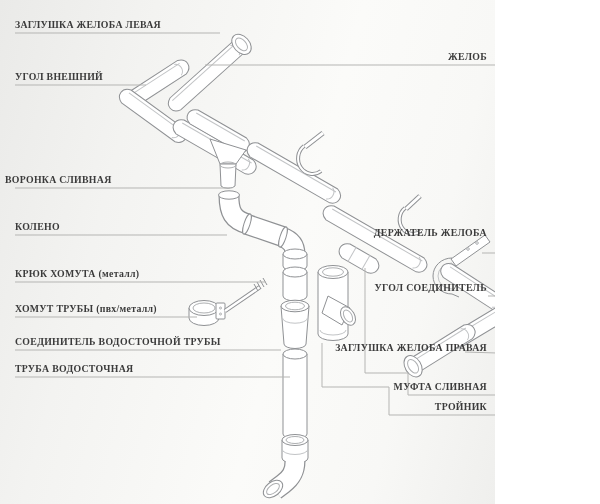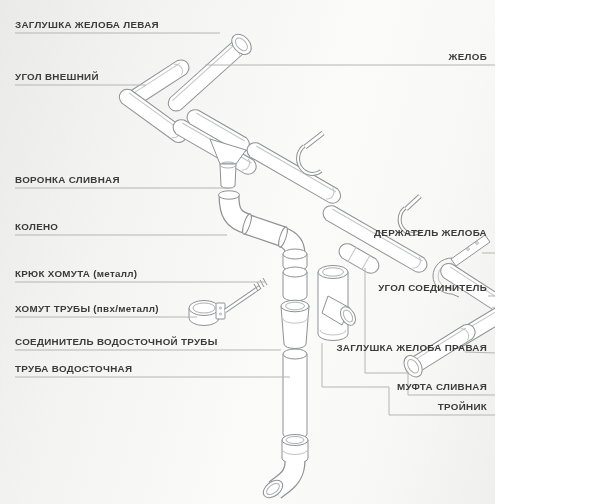--- a/index.html
+++ b/index.html
@@ -1,21 +1,21 @@
 <!DOCTYPE html>
 <html><head>
 <meta charset="utf-8">
 <style>
   html,body{margin:0;padding:0;}
   .stage{
     position:relative;
     width:495px;height:504px;
     overflow:hidden;
     background:linear-gradient(105deg,#eaeae8 0%,#f3f3f1 25%,#fbfbf9 58%,#f8f8f6 80%,#efefed 100%);
-    font-family:Liberation Sans, sans-serif;
+    font-family:Liberation Serif, serif;
   }
   svg{position:absolute;left:0;top:0;}
   
   .pf{fill:#ffffff;stroke:#8f9194;stroke-width:1;}
   .pl{fill:none;stroke:#c2c4c6;stroke-width:1;}
   .pi{fill:none;stroke:#aeb0b2;stroke-width:1;}
   .tubeO{fill:none;stroke:#8f9194;}
   .tubeI{fill:none;stroke:#ffffff;}
   .thin{fill:none;stroke:#8f9194;stroke-width:1;}
   #leader-layer polyline{fill:none;stroke:#b5b5b3;stroke-width:1;}
@@ -229,21 +229,21 @@
       </g>
   </svg>
 
   <div id="labels-layer">
       <div class="label left" style="top: 18.5px; left: 15px;">
         <div>ЗАГЛУШКА ЖЕЛОБА ЛЕВАЯ</div>
       </div>
       <div class="label left" style="top: 70.5px; left: 15px;">
         <div>УГОЛ ВНЕШНИЙ</div>
       </div>
-      <div class="label left" style="top: 173.5px; left: 15px; text-align: right;">
+      <div class="label left" style="top: 173.5px; left: 5px; text-align: right;">
         <div>ВОРОНКА СЛИВНАЯ</div>
       </div>
       <div class="label left" style="top: 220.5px; left: 15px;">
         <div>КОЛЕНО</div>
       </div>
       <div class="label left" style="top: 267.5px; left: 15px;">
         <div>КРЮК ХОМУТА (металл)</div>
       </div>
       <div class="label left" style="top: 302.5px; left: 15px;">
         <div>ХОМУТ ТРУБЫ (пвх/металл)</div>

